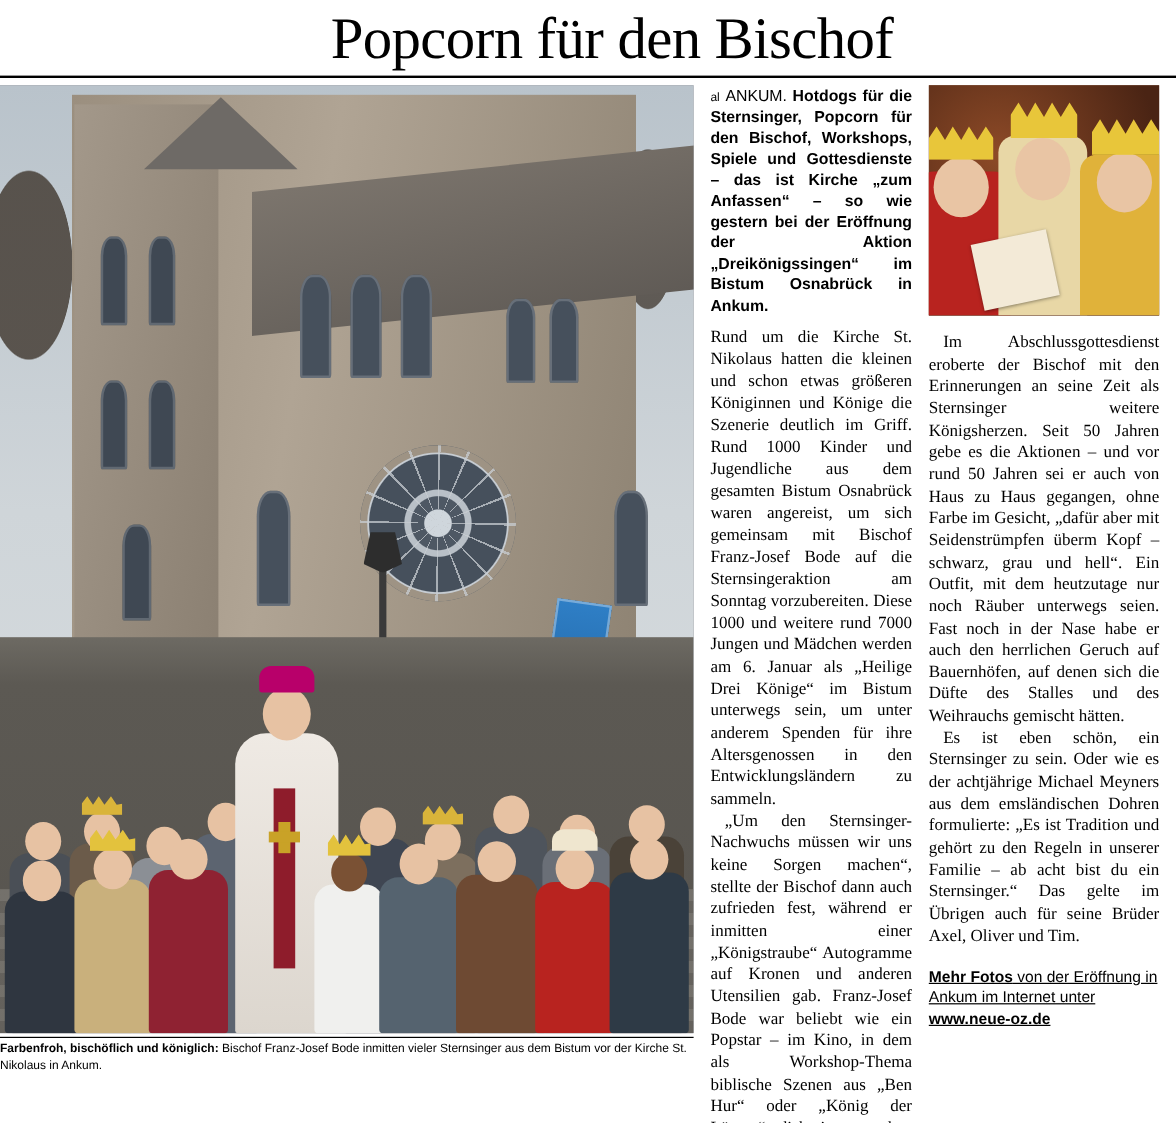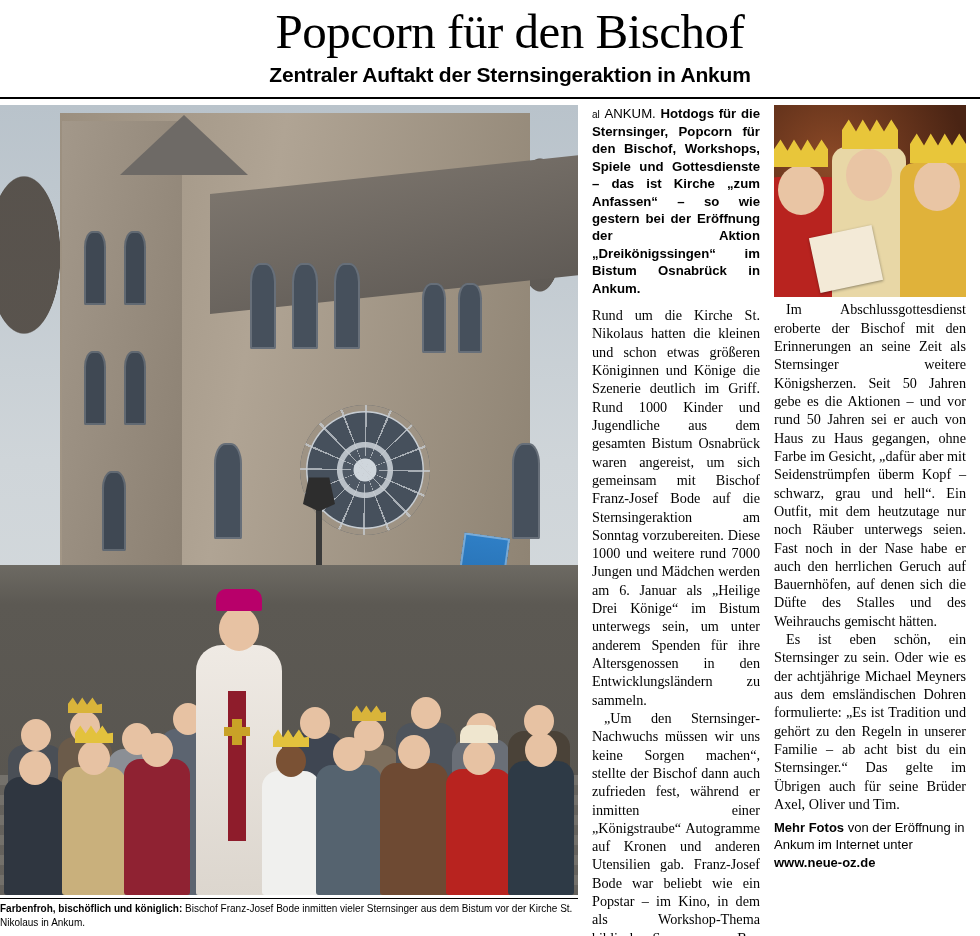--- a/index.html
+++ b/index.html
@@ -129,21 +129,22 @@
   .cap-small b { font-weight: bold; }
   .cap-small .spread {
     display: flex;
     justify-content: space-between;
     font-weight: bold;
   }
   .more {
     font-family: "Liberation Sans", sans-serif;
     font-size: 13px;
     line-height: 1.32;
-    margin-top: 6px;
+    margin-top: 16px;
+    text-decoration: underline;
   }
   .more b { font-weight: bold; }
   .more .url { font-weight: bold; }
 
   
   .sky {
     position: absolute; inset: 0;
     background: linear-gradient(#b9c3cb 0%, #cfd5d9 45%, #dadfe1 100%);
   }
   .church {
@@ -256,21 +257,20 @@
 
   .hidden-overflow { overflow:hidden; }
 </style>
 </head>
 <body>
 
 <div class="page">
 
   <div class="headline-block">
     <h1 class="headline">Popcorn für den Bischof</h1>
-    <h2 class="subhead">Zentraler Auftakt der Sternsingeraktion in Ankum</h2>
   </div>
 
   <div class="rule-top"></div>
 
   <div class="content">
 
     <div class="col-photo">
       <div class="photo-main hidden-overflow">
         <div class="sky"></div>
 
@@ -406,21 +406,21 @@
         <div class="sp-face" style="left:4px;top:60px;width:46px;height:50px;"></div>
         <div class="sp-face" style="left:72px;top:44px;width:46px;height:52px;"></div>
         <div class="sp-face" style="left:140px;top:56px;width:46px;height:50px;"></div>
         <div class="sp-crown" style="left:0px;top:34px;width:54px;height:28px;"></div>
         <div class="sp-crown" style="left:68px;top:14px;width:56px;height:30px;"></div>
         <div class="sp-crown" style="left:136px;top:28px;width:56px;height:30px;"></div>
         <div class="sp-paper" style="left:40px;top:126px;width:64px;height:56px;"></div>
       </div>
 
 
-      <div class="body-text" style="margin-top:3px;">
+      <div class="body-text" style="margin-top:13px;">
         <p style="text-indent:12px;">Im Abschlussgottesdienst eroberte der Bischof mit den Erinnerungen an seine Zeit als Sternsinger weitere Königsherzen. Seit 50 Jahren gebe es die Aktionen – und vor rund 50 Jahren sei er auch von Haus zu Haus gegangen, ohne Farbe im Gesicht, „dafür aber mit Seidenstrümpfen überm Kopf – schwarz, grau und hell“. Ein Outfit, mit dem heutzutage nur noch Räuber unterwegs seien. Fast noch in der Nase habe er auch den herrlichen Geruch auf Bauernhöfen, auf denen sich die Düfte des Stalles und des Weihrauchs gemischt hätten.</p>
         <p style="text-indent:12px;">Es ist eben schön, ein Sternsinger zu sein. Oder wie es der achtjährige Michael Meyners aus dem emsländischen Dohren formulierte: „Es ist Tradition und gehört zu den Regeln in unserer Familie – ab acht bist du ein Sternsinger.“ Das gelte im Übrigen auch für seine Brüder Axel, Oliver und Tim.</p>
       </div>
 
       <div class="more">
         <b>Mehr Fotos</b><span> von der Eröffnung in Ankum im Internet unter </span><span class="url">www.neue-oz.de</span>
       </div>
     </div>
 
   </div>

